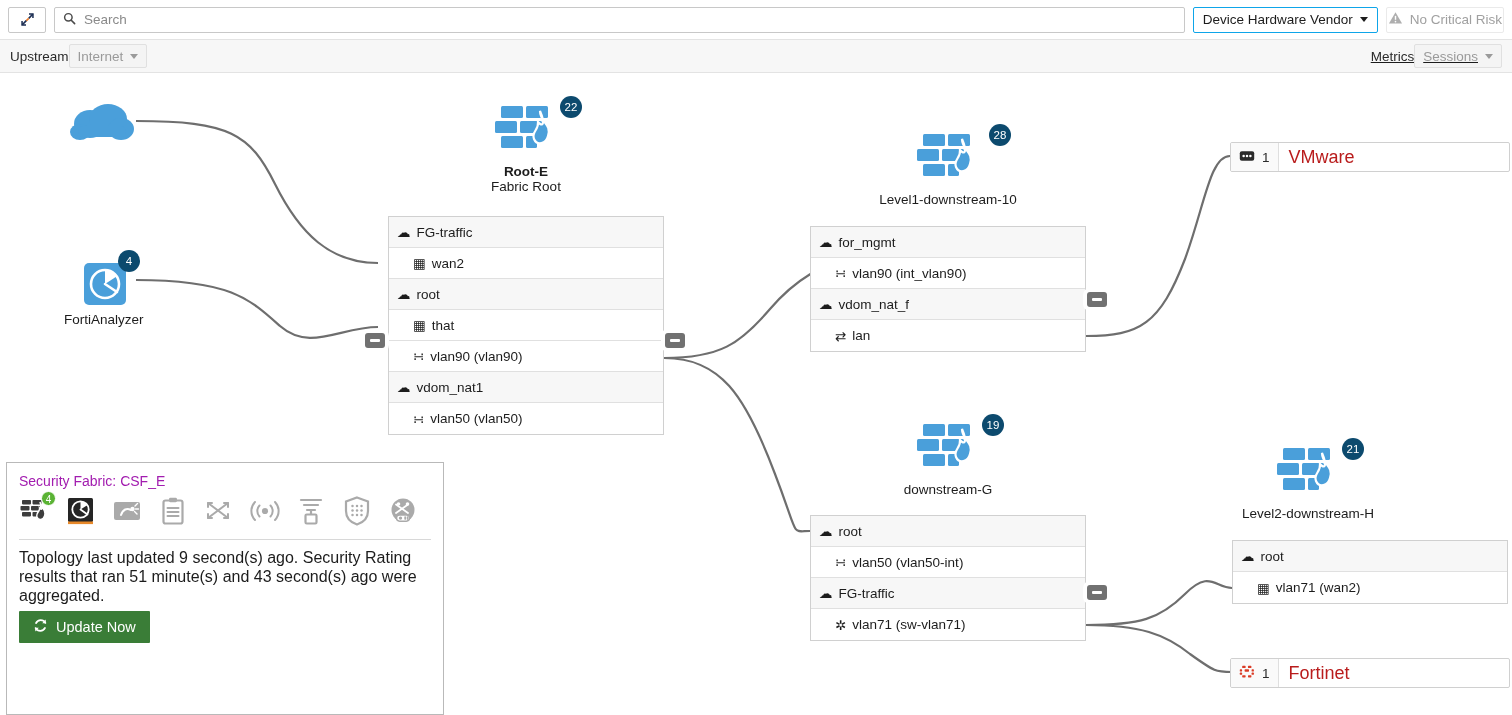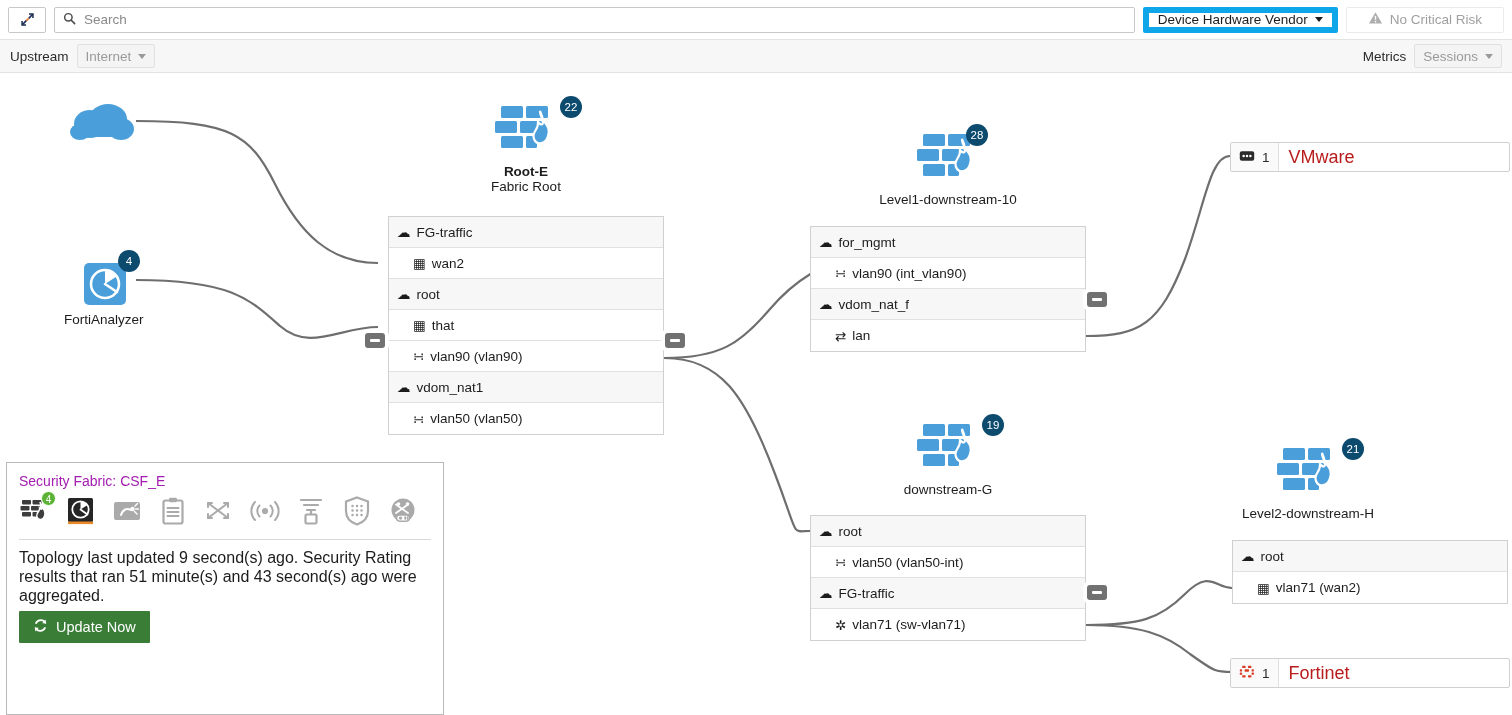--- a/index.html
+++ b/index.html
@@ -29,42 +29,42 @@
     flex: 1 1 auto; height: 26px; border: 1px solid #c8c8c8; border-radius: 2px;
     background: #fff; display: flex; align-items: center; padding: 0 8px; gap: 6px;
     min-width: 100px;
   }
   .searchbox input {
     border: 0; outline: 0; flex: 1; font-family: "Liberation Sans", sans-serif;
     font-size: 13.5px; color: #3b3b3b; background: transparent;
   }
   .searchbox input::placeholder { color: #8a8a8a; }
   .vendor-btn {
-    height: 26px; border: 6px solid #0ea5e9; border-radius: 2px; background: #fff;
+    height: 26px; border: 1px solid #0ea5e9; border-radius: 2px; background: #fff;
     display: flex; align-items: center; gap: 7px; padding: 0 9px; cursor: pointer;
     font-size: 13.5px; color: #1c1c1c; white-space: nowrap;
   }
   .risk-btn {
     height: 26px; border: 1px solid #eaeaea; border-radius: 2px; background: #fff;
-    display: flex; align-items: center; gap: 7px; padding: 0 21px;
+    display: flex; align-items: center; gap: 7px; padding: 0 1px;
     font-size: 13.5px; color: #a0a0a0; white-space: nowrap;
   }
   .caret {
     width: 0; height: 0; border-left: 4px solid transparent; border-right: 4px solid transparent;
     border-top: 5px solid currentColor; display: inline-block;
   }
 
   
   .subbar {
     position: absolute; left: 0; top: 40px; width: 1512px; height: 33px;
     background: #f7f7f7; border-bottom: 1px solid #e3e3e3;
     display: flex; align-items: center; padding: 0 10px;
   }
-  .subbar-left, .subbar-right { display: flex; align-items: center; gap: 8px; }
-  .subbar-right { margin-left: auto; }
+  .subbar-left, .subbar-right { display: flex; align-items: center; }
+  .subbar-right { margin-left: auto; text-decoration: underline; }
   .sub-label { font-size: 13.5px; color: #2b2b2b; }
   .sub-select {
     height: 24px; border: 1px solid #e0e0e0; border-radius: 2px; background: #f4f4f4;
     color: #9a9a9a; font-size: 13.5px; display: flex; align-items: center; gap: 7px;
     padding: 0 8px; cursor: pointer;
   }
 
   
   .canvas { position: absolute; left: 0; top: 74px; width: 1512px; height: 641px; background: #fff; }
   #links { position: absolute; left: 0; top: 0; width: 1512px; height: 641px; }
@@ -304,21 +304,21 @@
           <g fill="#4a9fda">
             <rect x="11" y="6" width="22" height="12" rx="1.5"></rect>
             <rect x="36" y="6" width="22" height="12" rx="1.5"></rect>
             <rect x="5" y="21" width="22" height="12" rx="1.5"></rect>
             <rect x="30" y="21" width="22" height="12" rx="1.5"></rect>
             <rect x="11" y="36" width="22" height="12" rx="1.5"></rect>
             <rect x="36" y="36" width="11" height="12" rx="1.5"></rect>
           </g>
           <path d="M50 11 C 50 22, 62 24, 58 36 C 56 44, 47 46, 44 39 C 41 32, 49 30, 48 22 C 52 27, 56 25, 50 11 Z" fill="#4a9fda" stroke="#fff" stroke-width="2.2"></path>
         </svg>
-        <div class="badge" style="right:48px; top:-4px;">28</div>
+        <div class="badge" style="right:25px; top:-4px;">28</div>
       </div>
       <div class="node-label">Level1-downstream-10</div>
     </div>
 
     <div class="iface-table" style="left:810px; top:152px; width:276px;">
       <div class="iface-row vdom">
           <span>☁</span>
           <span>for_mgmt</span>
         </div>
       <div class="iface-row iface">

